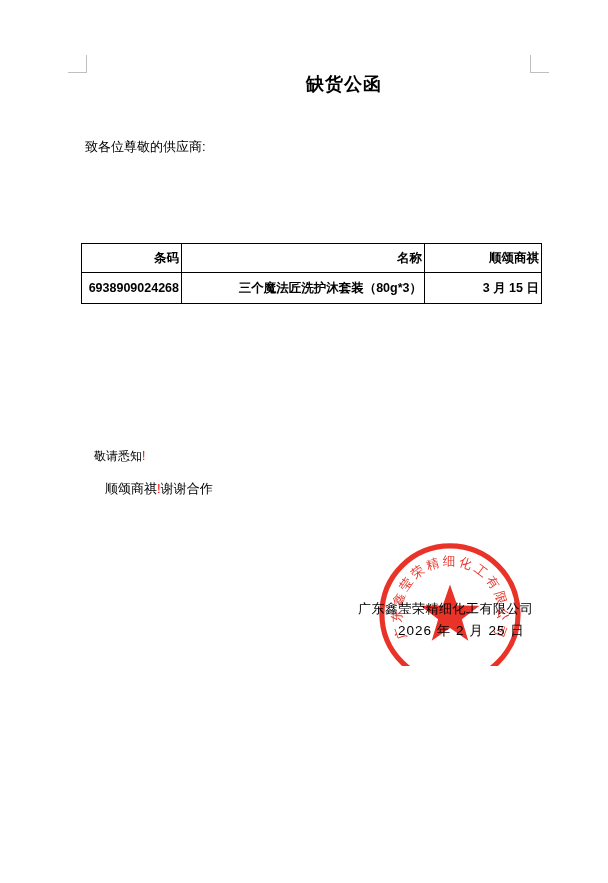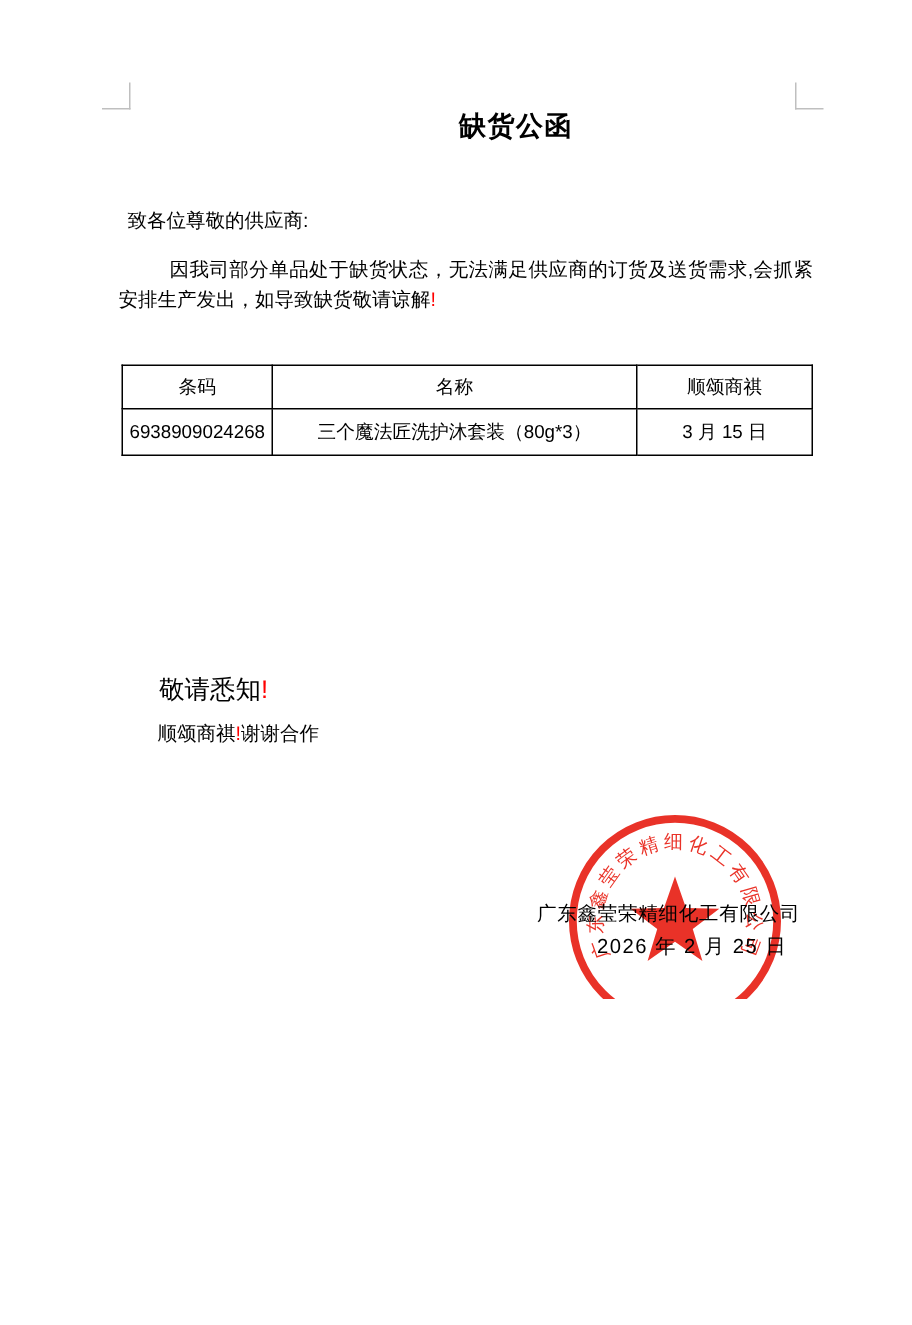--- a/index.html
+++ b/index.html
@@ -39,36 +39,36 @@
   table.shortage {
     position: absolute;
     top: 243px; left: 81px;
     border-collapse: collapse;
     table-layout: fixed;
     width: 460px;
     font-size: 12.5px;
   }
   table.shortage th, table.shortage td {
     border: 1px solid #000;
-    text-align: center;
+    text-align: right;
     vertical-align: middle;
-    font-weight: normal;
+    font-weight: bold;
     padding: 0 2px;
     overflow: hidden;
     white-space: nowrap;
   }
   table.shortage thead tr { height: 29px; }
   table.shortage tbody tr { height: 31px; }
   .col-barcode { width: 100px; }
   .col-name   { width: 243px; }
   .col-time   { width: 117px; }
   .notice-line {
     position: absolute;
-    top: 448px; left: 106px;
-    font-size: 17px;
+    top: 448px; left: 94px;
+    font-size: 12px;
   }
   .regards-line {
     position: absolute;
     top: 480px; left: 105px;
     font-size: 13px;
   }
   .sig-company {
     position: absolute;
     top: 600px; left: 358px;
     font-size: 13px;
@@ -108,21 +108,20 @@
   </div>
   <div>
     <div class="mark" style="left:530px;top:814px;width:19px;height:1px;"></div>
     <div class="mark" style="left:530px;top:814px;width:1px;height:19px;"></div>
   </div>
 
   <div class="doc-title">缺货公函</div>
 
   <div class="salutation">致各位尊敬的供应商:</div>
 
-  <p class="body-par"><span>因我司部分单品处于缺货状态，无法满足供应商的订货及送货需求,会抓紧安排生产发出，如导致缺货敬请谅解</span><span class="red-mark">!</span></p>
 
   <table class="shortage">
     <colgroup>
       <col class="col-barcode">
         <col class="col-name">
         <col class="col-time">
     </colgroup>
     <thead>
       <tr>
         <th>条码</th>

